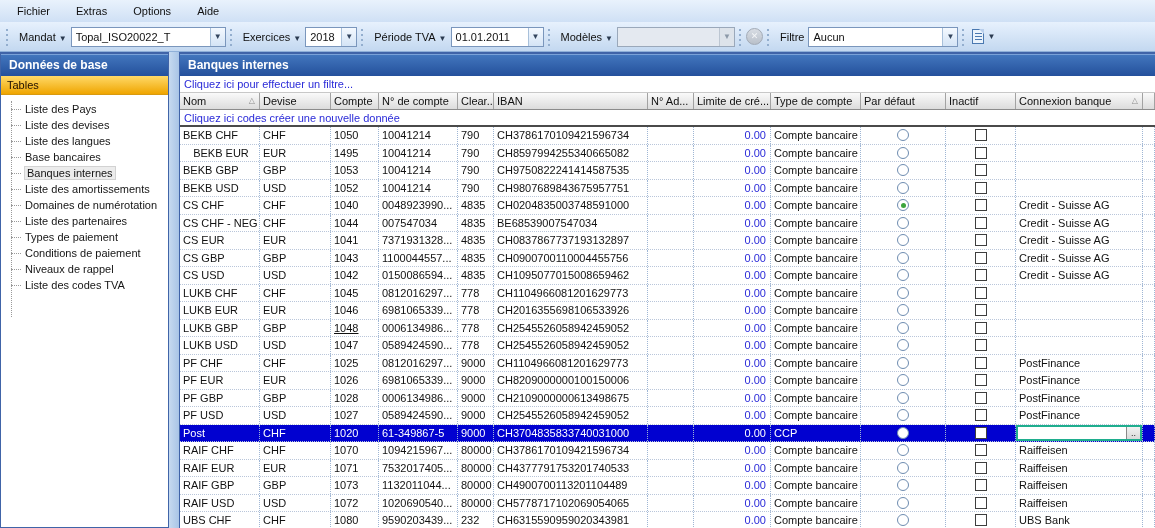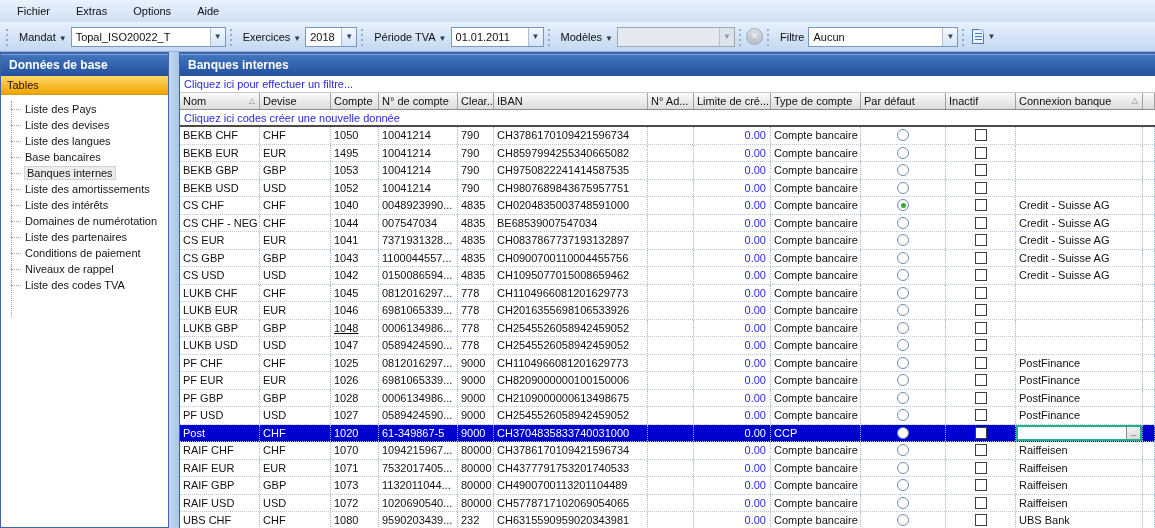--- a/index.html
+++ b/index.html
@@ -114,23 +114,23 @@
     <div class="panel-hdr">Données de base</div>
     <div class="tables-bar">Tables</div>
     <div class="tree" id="tree">
         <div class="tree-vline" style="height: 216px;"></div>
         <div class="tree-item"><span>Liste des Pays</span></div>
         <div class="tree-item"><span>Liste des devises</span></div>
         <div class="tree-item"><span>Liste des langues</span></div>
         <div class="tree-item"><span>Base bancaires</span></div>
         <div class="tree-item sel"><span>Banques internes</span></div>
         <div class="tree-item"><span>Liste des amortissements</span></div>
-        <div class="tree-item"><span>Liste des intérêts</span></div>
         <div class="tree-item"><span>Domaines de numérotation</span></div>
         <div class="tree-item"><span>Liste des partenaires</span></div>
+        <div class="tree-item"><span>Types de paiement</span></div>
         <div class="tree-item"><span>Conditions de paiement</span></div>
         <div class="tree-item"><span>Niveaux de rappel</span></div>
         <div class="tree-item"><span>Liste des codes TVA</span></div>
       </div>
   </div>
 
   <div class="splitter"></div>
 
   <div class="main">
     <div class="panel-hdr">Banques internes</div>
@@ -193,21 +193,21 @@
               <div class="dot"></div>
             </div>
           </div>
           <div class="cell ctr" style="width: 70px;">
             <div class="checkbox"></div>
           </div>
           <div class="cell" style="width: 127px;"></div>
           <div class="cell" style="flex: 1 1 0%;"></div>
         </div>
         <div class="row">
-          <div class="cell" style="width: 80px;">BEKB EUR</div>
+          <div class="cell" style="width: 80px; text-align: center;">BEKB EUR</div>
           <div class="cell" style="width: 71px;">EUR</div>
           <div class="cell" style="width: 48px;">1495</div>
           <div class="cell" style="width: 79px;">10041214</div>
           <div class="cell" style="width: 36px;">790</div>
           <div class="cell" style="width: 154px;">CH8597994255340665082</div>
           <div class="cell" style="width: 46px;"></div>
           <div class="cell num" style="width: 77px;">0.00</div>
           <div class="cell" style="width: 90px;">Compte bancaire</div>
           <div class="cell ctr" style="width: 85px;">
             <div class="radio">

